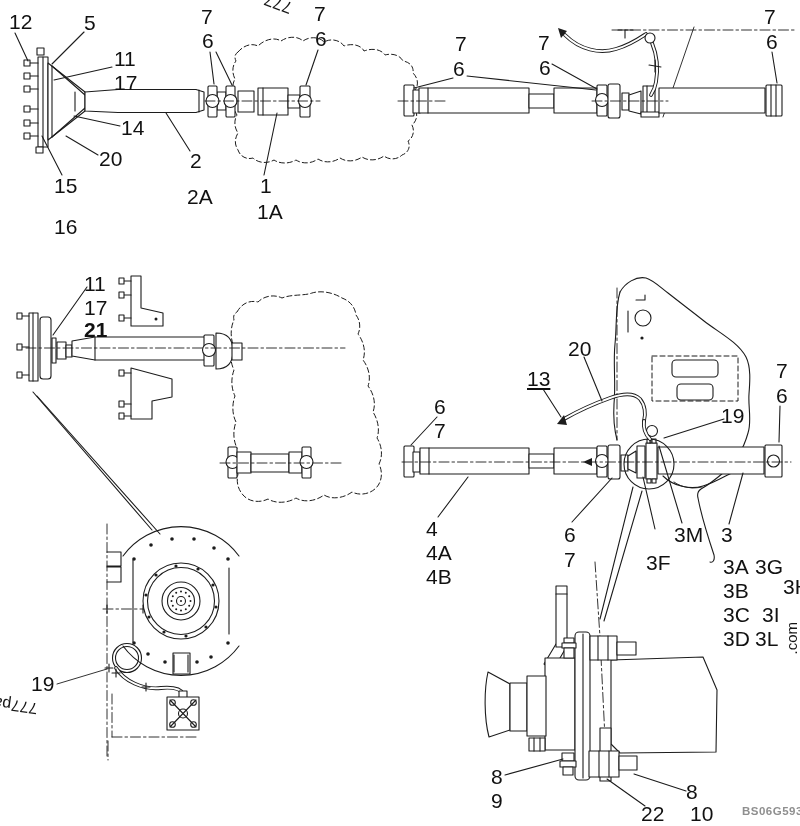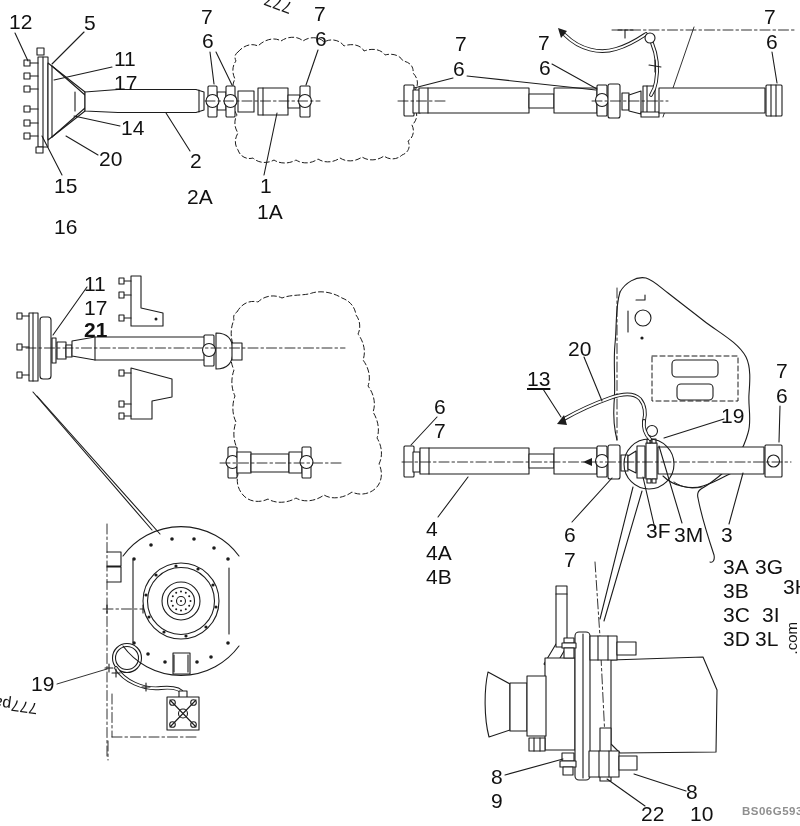--- a/index.html
+++ b/index.html
@@ -432,21 +432,21 @@
       <div class="callout" style="left: 527px; top: 368px; text-decoration: underline;">13</div>
       <div class="callout" style="left: 568px; top: 338px;">20</div>
       <div class="callout" style="left: 721px; top: 405px;">19</div>
       <div class="callout" style="left: 776px; top: 360px;">7</div>
       <div class="callout" style="left: 776px; top: 385px;">6</div>
       <div class="callout" style="left: 426px; top: 518px;">4</div>
       <div class="callout" style="left: 426px; top: 542px;">4A</div>
       <div class="callout" style="left: 426px; top: 566px;">4B</div>
       <div class="callout" style="left: 564px; top: 524px;">6</div>
       <div class="callout" style="left: 564px; top: 549px;">7</div>
-      <div class="callout" style="left: 646px; top: 520px; text-align: right;">3F</div>
+      <div class="callout" style="left: 646px; top: 552px; text-align: right;">3F</div>
       <div class="callout" style="left: 674px; top: 524px;">3M</div>
       <div class="callout" style="left: 721px; top: 524px;">3</div>
       <div class="callout" style="left: 723px; top: 556px;">3A</div>
       <div class="callout" style="left: 755px; top: 556px;">3G</div>
       <div class="callout" style="left: 723px; top: 580px;">3B</div>
       <div class="callout" style="left: 755px; top: 576px; margin-left: 28px;">3H</div>
       <div class="callout" style="left: 723px; top: 604px;">3C</div>
       <div class="callout" style="left: 762px; top: 604px; text-align: center;">3I</div>
       <div class="callout" style="left: 723px; top: 628px;">3D</div>
       <div class="callout" style="left: 755px; top: 628px;">3L</div>

